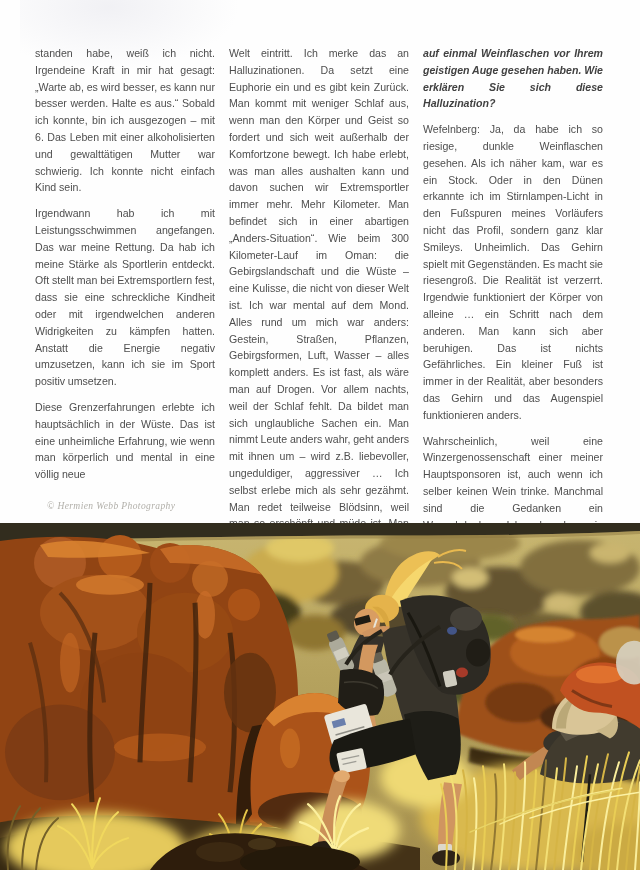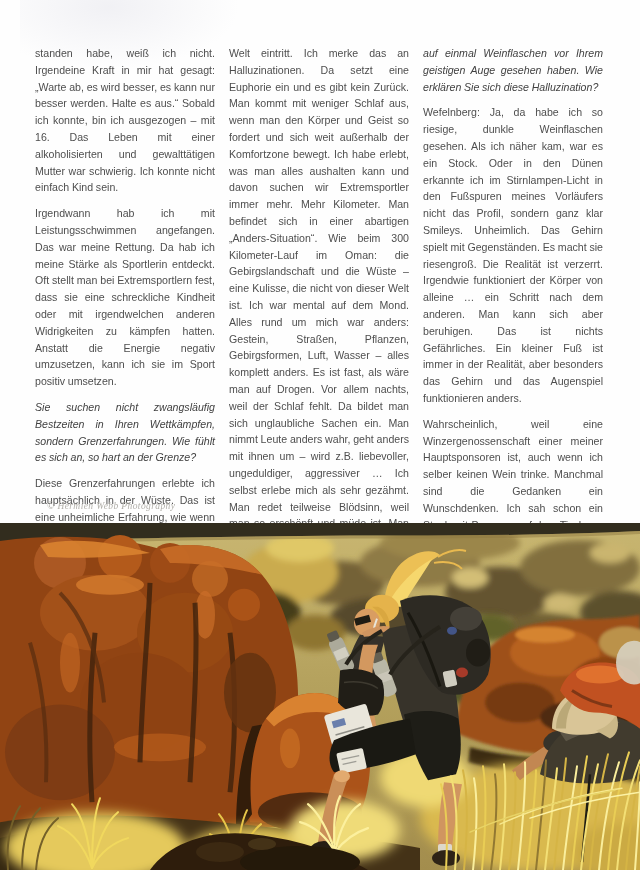--- a/index.html
+++ b/index.html
@@ -6,35 +6,34 @@
   body{width:640px;height:870px;background:#ffffff;font-family:"Liberation Sans",sans-serif;overflow:hidden;}
   .page{position:relative;width:640px;height:870px;background:#fefefe;}
   .page::before{content:"";position:absolute;left:20px;top:0;width:220px;height:70px;
     background:radial-gradient(ellipse at 40% 10%,rgba(210,210,222,.30),rgba(255,255,255,0) 70%);pointer-events:none;}
   .column{position:absolute;top:45px;width:180px;font-size:10.6px;line-height:16.8px;
     color:#4e4e4e;text-align:justify;hyphens:auto;-webkit-hyphens:auto;word-spacing:-0.2px;}
   .col-1{left:35px;}
   .col-2{left:229px;}
   .col-3{left:423px;}
   .column p{margin:0 0 9px 0;}
-  .q{font-weight:normal;font-style:italic;color:#414141;}
+  .q{font-weight:bold;font-style:italic;color:#414141;}
   .credit{position:absolute;left:47px;top:501px;font-family:"Liberation Serif",serif;
     font-style:italic;font-size:9.5px;color:#b1afa9;letter-spacing:.4px;text-align:right;}
   .photo{position:absolute;left:0;top:523px;width:640px;height:347px;overflow:hidden;background:#a8904c;}
   .photo svg{display:block;}
 </style>
 </head>
 <body>
 
 <div class="page">
 
   <div class="column col-1">
-    <p>standen habe, weiß ich nicht. Irgendeine Kraft in mir hat gesagt: „Warte ab, es wird besser, es kann nur besser werden. Halte es aus.“ Sobald ich konnte, bin ich ausgezogen – mit 16. Das Leben mit einer alkoholisierten und gewalttätigen Mutter war schwierig. Ich konnte nicht einfach Kind sein.</p>
+    <p>standen habe, weiß ich nicht. Irgendeine Kraft in mir hat gesagt: „Warte ab, es wird besser, es kann nur besser werden. Halte es aus.“ Sobald ich konnte, bin ich ausgezogen – mit 6. Das Leben mit einer alkoholisierten und gewalttätigen Mutter war schwierig. Ich konnte nicht einfach Kind sein.</p>
     <p>Irgendwann hab ich mit Leistungsschwimmen angefangen. Das war meine Rettung. Da hab ich meine Stärke als Sportlerin entdeckt. Oft stellt man bei Extremsportlern fest, dass sie eine schreckliche Kindheit oder mit irgendwelchen anderen Widrigkeiten zu kämpfen hatten. Anstatt die Energie negativ umzusetzen, kann ich sie im Sport positiv umsetzen.</p>
-    <p class="q">Sie suchen nicht zwangsläufig Bestzeiten in Ihren Wettkämpfen, sondern Grenzerfahrungen. Wie fühlt es sich an, so hart an der Grenze?</p>
     <p>Diese Grenzerfahrungen erlebte ich hauptsächlich in der Wüste. Das ist eine unheimliche Erfahrung, wie wenn man körperlich und mental in eine völlig neue</p>
   </div>
 
   <div class="column col-2">
     <p>Welt eintritt. Ich merke das an Halluzinationen. Da setzt eine Euphorie ein und es gibt kein Zurück. Man kommt mit weniger Schlaf aus, wenn man den Körper und Geist so fordert und sich weit außerhalb der Komfortzone bewegt. Ich habe erlebt, was man alles aushalten kann und davon suchen wir Extremsportler immer mehr. Mehr Kilometer. Man befindet sich in einer abartigen „Anders-Situation“. Wie beim 300 Kilometer-Lauf im Oman: die Gebirgslandschaft und die Wüste – eine Kulisse, die nicht von dieser Welt ist. Ich war mental auf dem Mond. Alles rund um mich war anders: Gestein, Straßen, Pflanzen, Gebirgsformen, Luft, Wasser – alles komplett anders. Es ist fast, als wäre man auf Drogen. Vor allem nachts, weil der Schlaf fehlt. Da bildet man sich unglaubliche Sachen ein. Man nimmt Leute anders wahr, geht anders mit ihnen um – wird z.B. liebevoller, ungeduldiger, aggressiver … Ich selbst erlebe mich als sehr gezähmt. Man redet teilweise Blödsinn, weil man so erschöpft und müde ist. Man hat das Gefühl, in einem Traum zu sein.</p>
     <p class="q">Spannend dürfte gewesen sein, als Sie beim Marathon des Sables in der Wüste</p>
   </div>
 
   <div class="column col-3">
     <p class="q">auf einmal Weinflaschen vor Ihrem geistigen Auge gesehen haben. Wie erklären Sie sich diese Halluzination?</p>

